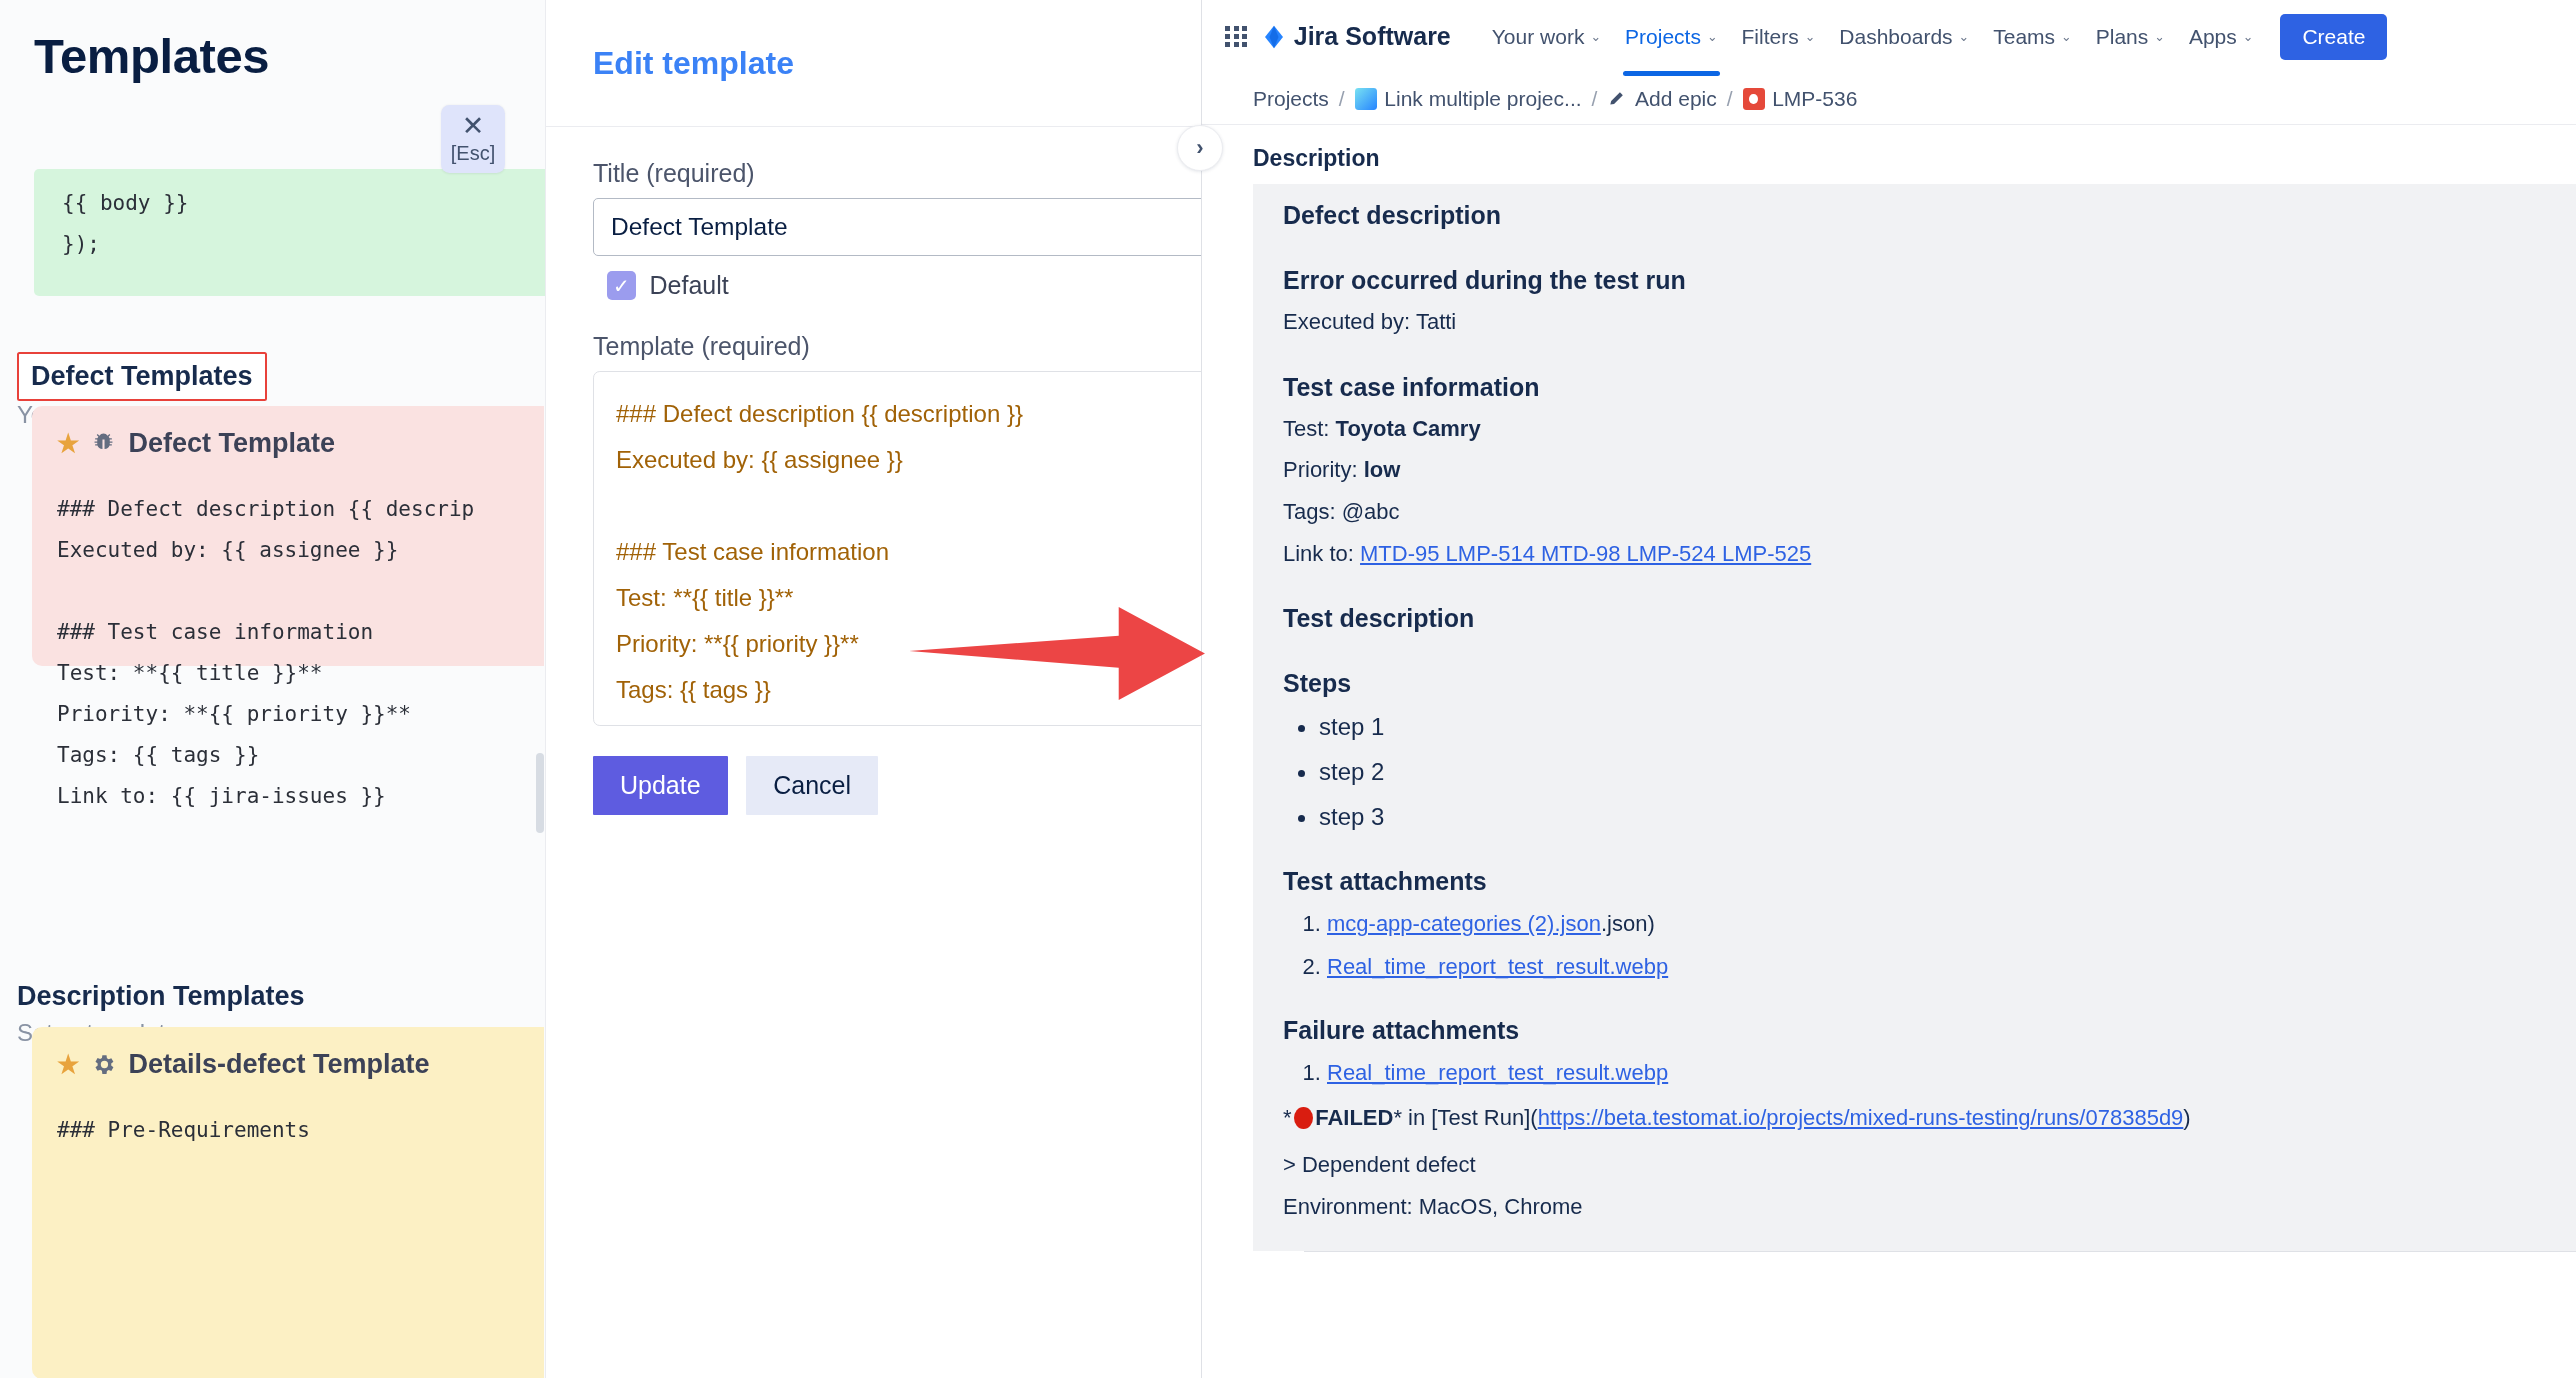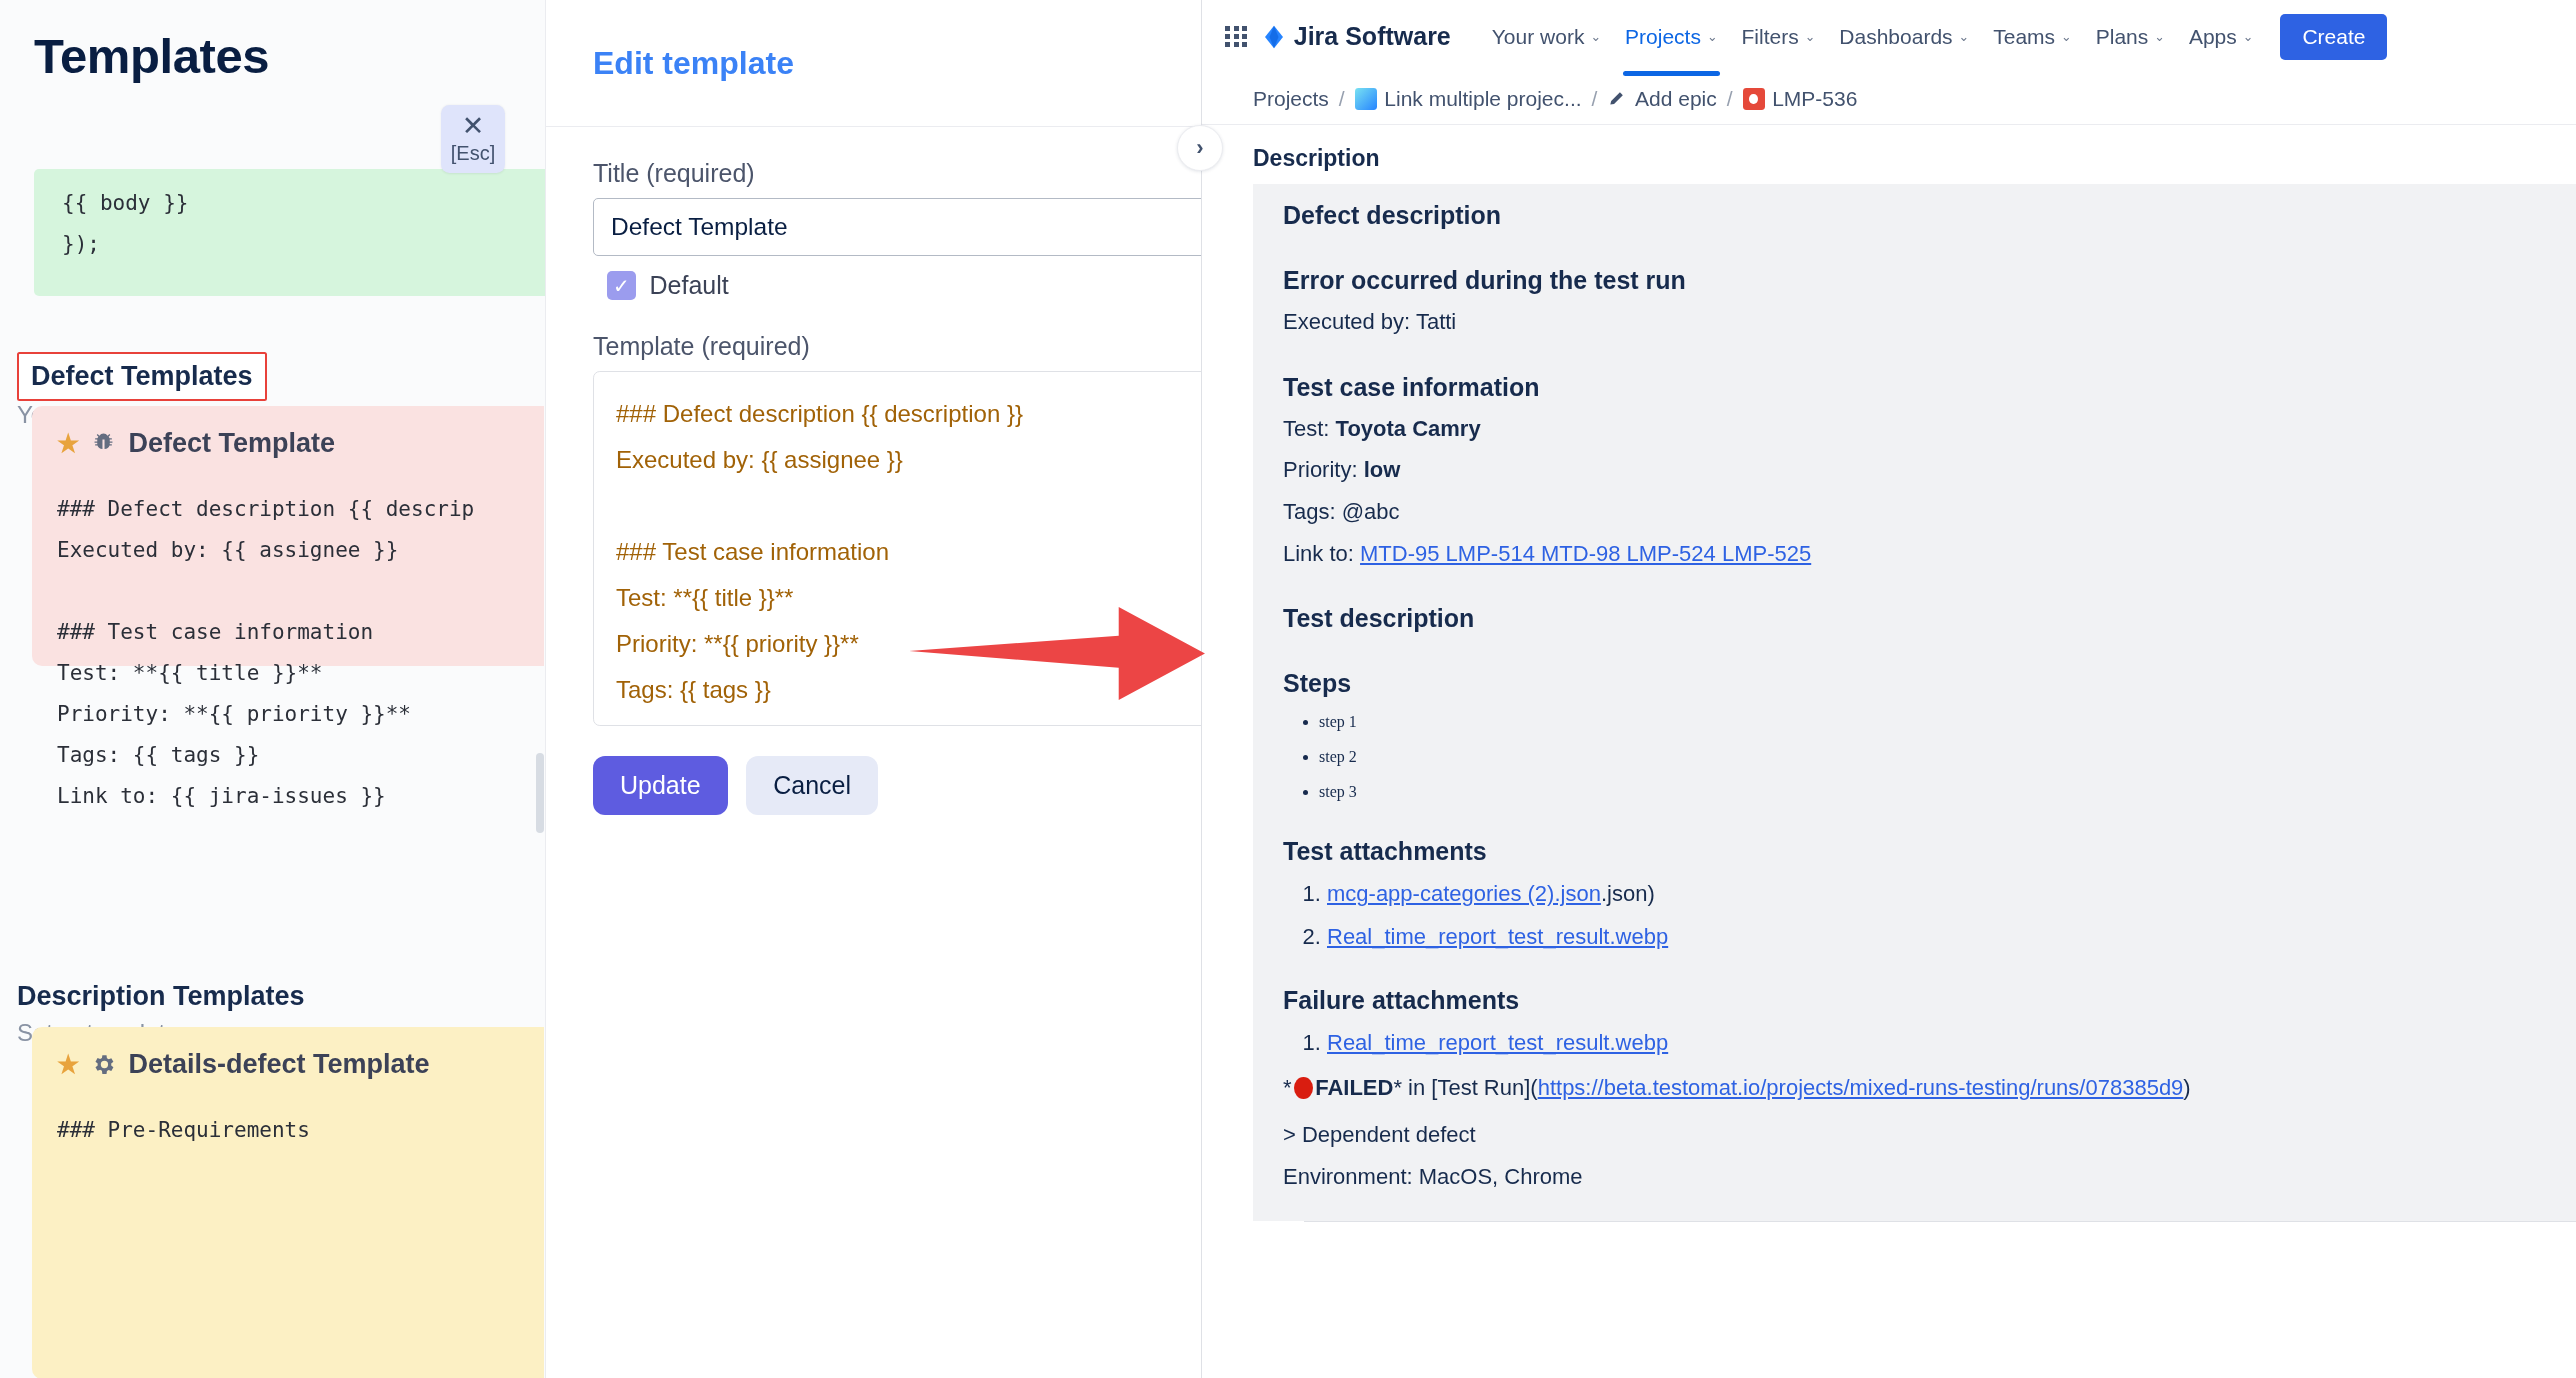--- a/index.html
+++ b/index.html
@@ -145,21 +145,21 @@
     background: #fff;
     padding: 18.6px 0 0 22px;
     font-size: 24px; line-height: 46px;
     color: #a16207;
     white-space: pre;
     overflow: hidden;
     font-family: "Liberation Sans", sans-serif;
   }
   .btn-row { display: flex; gap: 18.6px; margin: 30px 0 0 47px; }
   .btn {
-    border: none; border-radius: 12px;
+    border: none; border-radius: 1px;
     font-size: 25px; font-family: "Liberation Sans", sans-serif;
     padding: 15px 27px; cursor: pointer;
   }
   .btn-primary { background: #5e5ce0; color: #fff; }
   .btn-secondary { background: #e6eaf7; color: #091e42; }
 
   .chevron-btn {
     position: absolute; left: 1177px; top: 125px;
     width: 46px; height: 46px;
     background: #fff; border: 0.8px solid #ebecf0; border-radius: 50%;
@@ -238,21 +238,21 @@
     padding: 5px 30px 29px 30px;
     color: #172b4d;
   }
   .desc-body h3 { font-size: 25px; font-weight: 700; margin: 12px 0 0 0; }
   .desc-body h4 { font-size: 25px; font-weight: 700; margin: 36px 0 0 0; }
   .desc-body p { font-size: 22px; margin: 17px 0 0 0; line-height: 1.35; }
   .desc-body p.tight { margin-top: 12px; }
   .desc-body b { font-weight: 700; }
   .lnk { color: #2e62e3; }
   .desc-body ul { margin: 15px 0 0 36px; }
-  .desc-body ul li { font-size: 16px; margin-bottom: 17px; font-family: Liberation Serif, serif; }
+  .desc-body ul li { font-size: 24px; margin-bottom: 17px; }
   .desc-body ol { margin: 15px 0 0 44px; }
   .desc-body ol li { font-size: 22px; margin-bottom: 17px; }
   .failed-dot {
     display: inline-block; width: 18.6px; height: 22px;
     background: #d91d10; border-radius: 50%;
     vertical-align: -3.4px; margin: 0 2.5px;
   }
   .bottom-rule {
     border-top: 0.8px solid #dfe1e6;
     margin: 0 0 0 51px;

